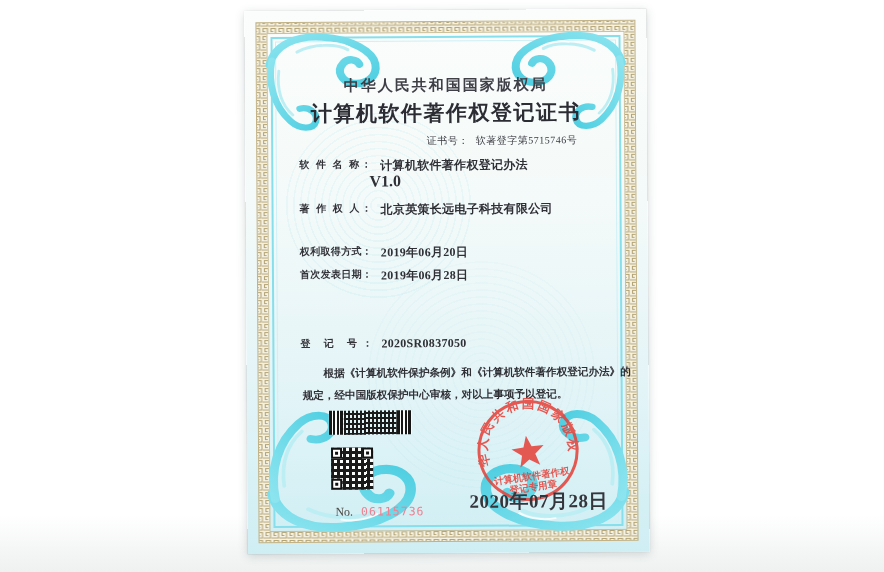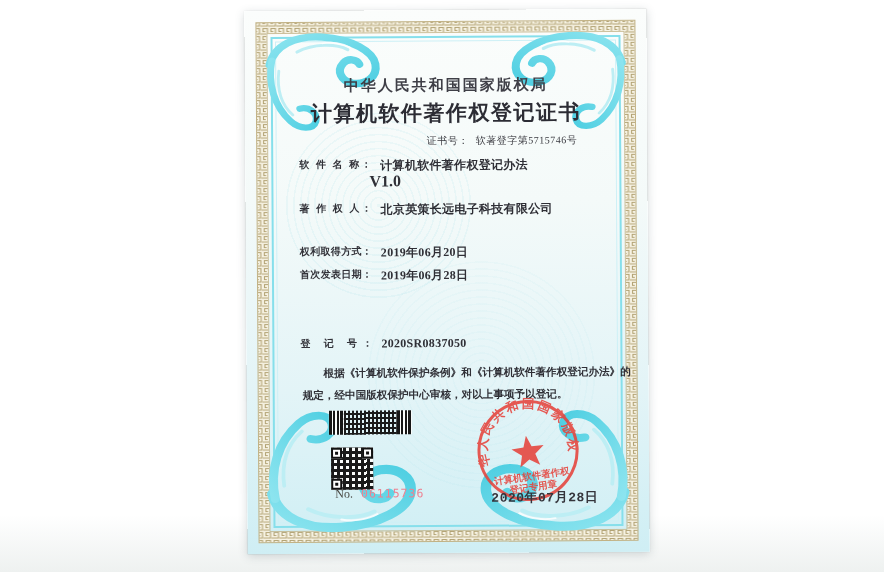--- a/index.html
+++ b/index.html
@@ -64,25 +64,25 @@
 
   
   .qr{position:absolute;left:84px;top:437px;width:42px;height:42px;background:#fbfdfc;
     background-image:repeating-linear-gradient(90deg,#1a1a1a 0 3px,transparent 3px 6px),
                      repeating-linear-gradient(0deg,#1a1a1a 0 3px,transparent 3px 6px);}
   .finder{position:absolute;width:11px;height:11px;border:2px solid #111;background:#fff;box-sizing:border-box;}
   .finder::after{content:"";position:absolute;left:2px;top:2px;width:3px;height:3px;background:#111;}
   .f-tl{left:0;top:0;} .f-tr{right:0;top:0;} .f-bl{left:0;bottom:0;}
 
   
-  .serial{position:absolute;left:88px;top:476px;font-size:12px;color:#4a4a45;}
+  .serial{position:absolute;left:88px;top:494px;font-size:12px;color:#4a4a45;}
   .serial .num{font-family:"DejaVu Sans Mono",monospace;font-size:11.5px;color:#ee8191;
                letter-spacing:1px;margin-left:8px;}
-  .issuedate{position:absolute;left:244px;top:479px;font-size:13px;font-weight:bold;
-             color:#35353c;letter-spacing:.5px;z-index:5;font-family:Liberation Mono, monospace;}
+  .issuedate{position:absolute;left:222px;top:479px;font-size:19px;font-weight:bold;
+             color:#35353c;letter-spacing:.5px;z-index:5;}
 
   
   .seal{position:absolute;left:228px;top:388px;z-index:4;}
 </style>
 </head>
 <body>
 
 <div class="stage">
   <div class="cert">
 

